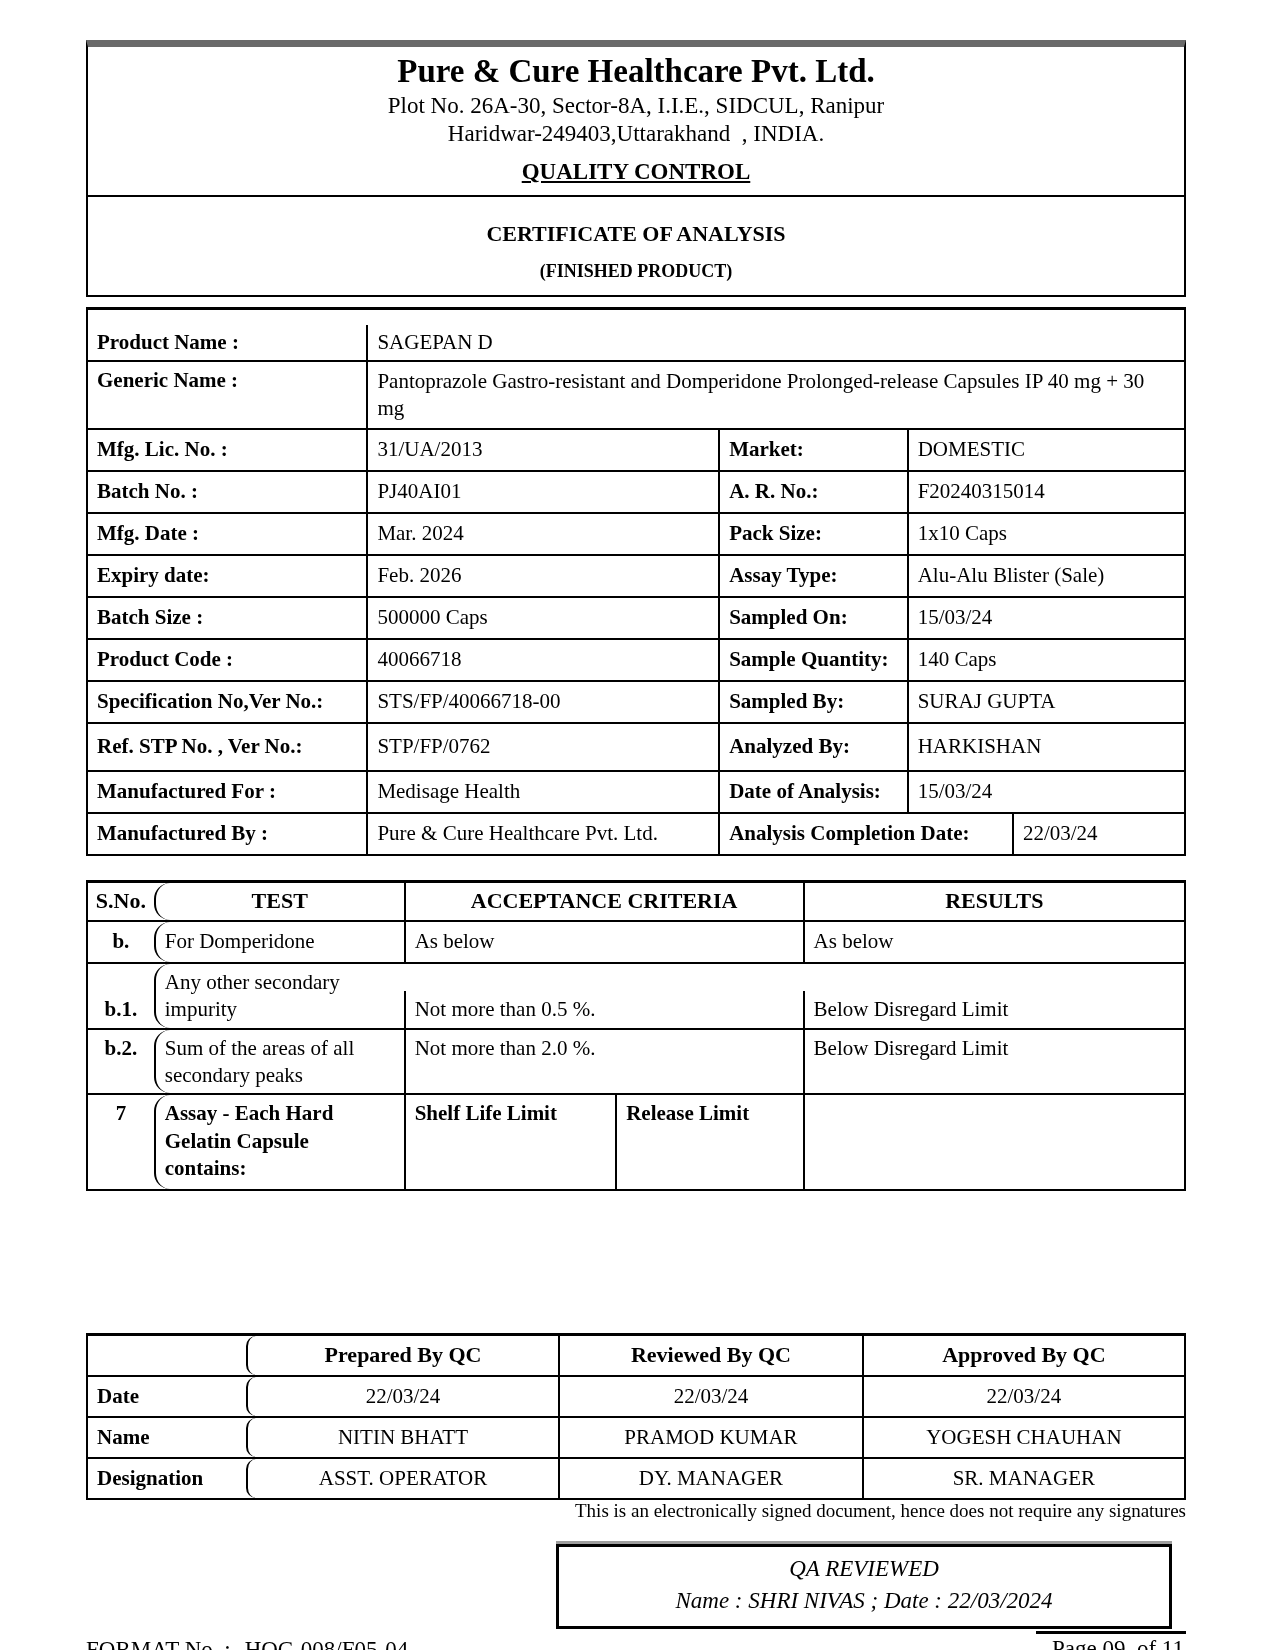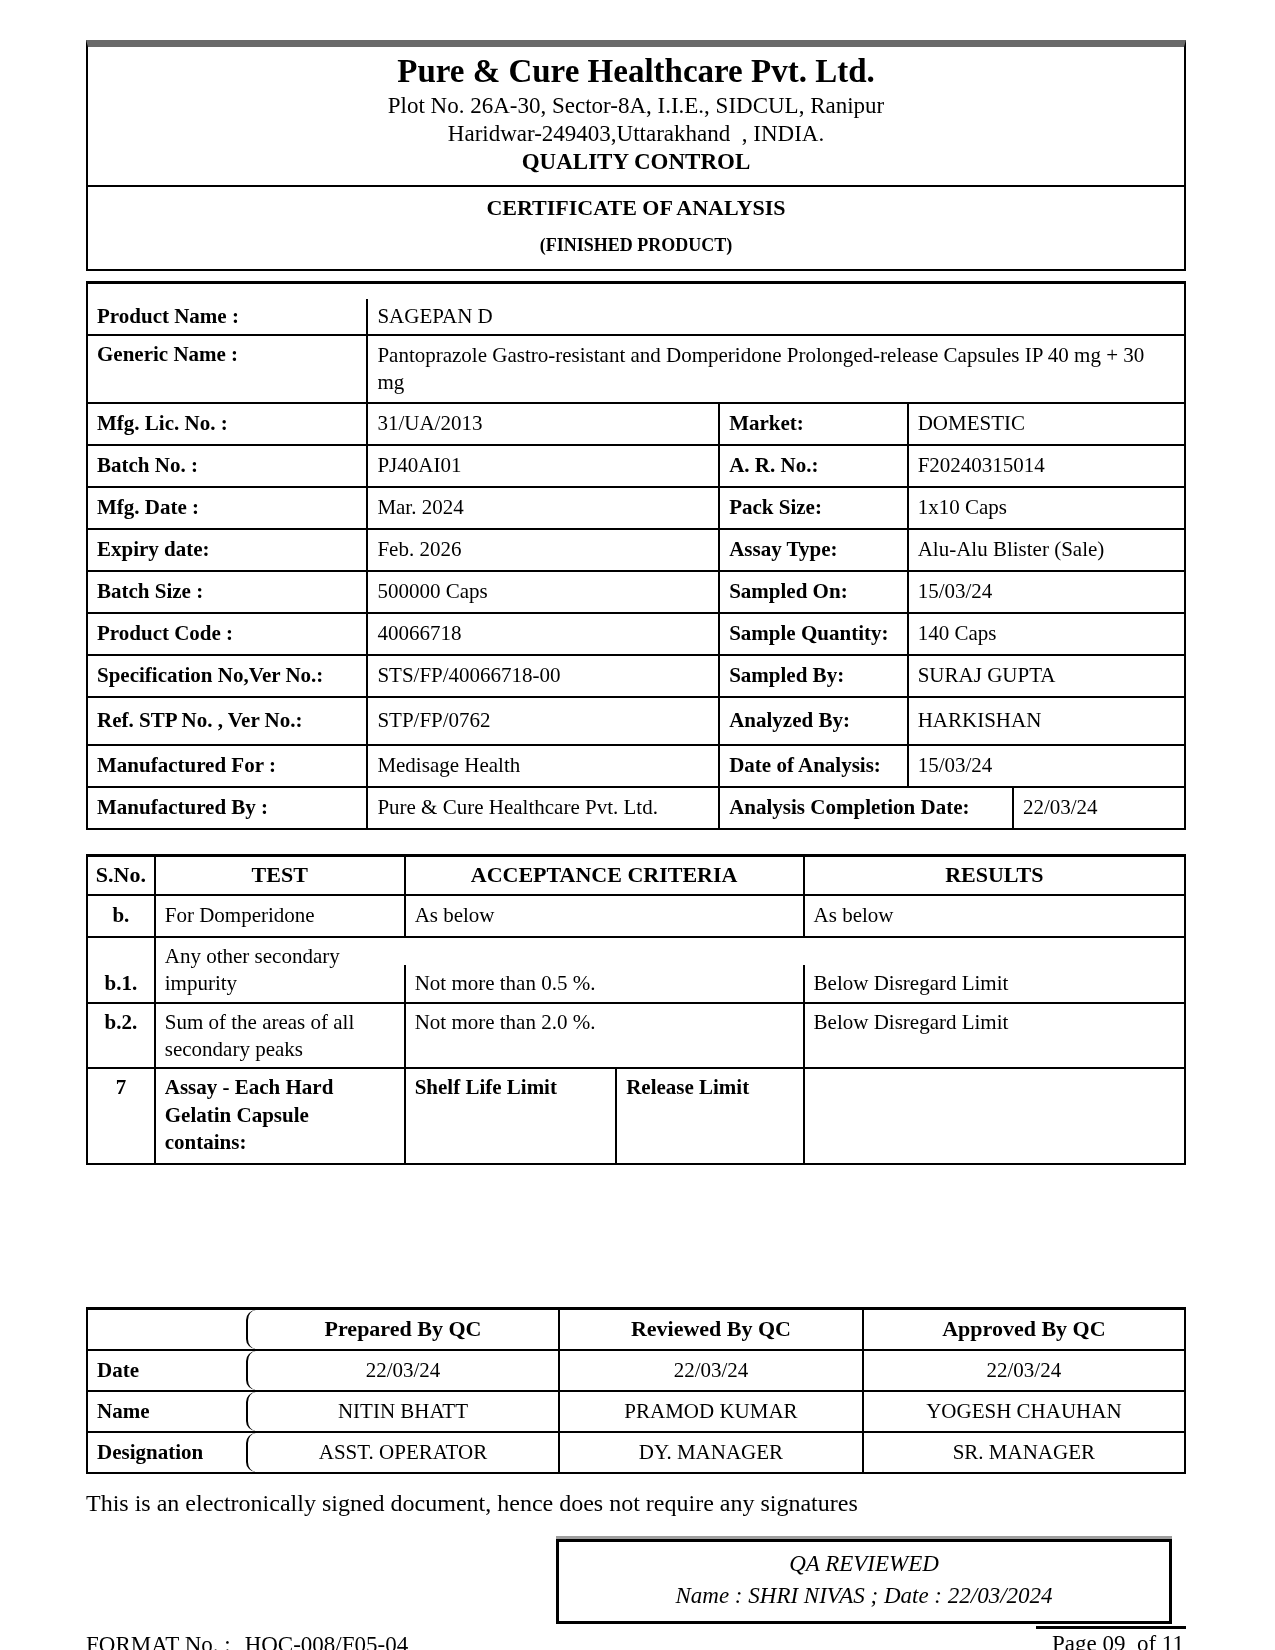--- a/index.html
+++ b/index.html
@@ -11,22 +11,22 @@
 
   
   .header-box{
     border:2px solid #000;
     border-top:7px solid #6a6a6a;
     text-align:center;
   }
   .header-top{padding:4px 0 8px;border-bottom:2px solid #000;}
   .company{font-size:33px;font-weight:bold;line-height:1.25;}
   .addr{font-size:23px;line-height:1.22;white-space:pre-wrap;}
-  .dept{font-size:23px;font-weight:bold;line-height:1.25;margin-top:0;}
-  .header-bottom{padding:8px 0 12px;}
+  .dept{font-size:23px;font-weight:bold;line-height:1.25;margin-top:10px;text-decoration:underline;}
+  .header-bottom{padding:24px 0 12px;}
   .doc-title{font-size:22px;font-weight:bold;line-height:1.2;}
   .doc-subtitle{font-size:18px;font-weight:bold;line-height:1.2;margin-top:14px;}
 
   
   .btable{border:2px solid #000;border-top-width:3px;margin-top:10px;}
   .brow{display:flex;align-items:stretch;}
   .brow + .brow{border-top:2px solid #000;}
   .cell{
     box-sizing:border-box;padding:4px 9px;border-left:2px solid #000;
     display:flex;align-items:center;font-size:21px;line-height:1.3;
@@ -38,32 +38,32 @@
   .ctr{justify-content:center;text-align:center;}
 
   
   .dc1{width:25.4%;} .dc2{width:32.1%;} .dc3{width:17.2%;} .dc4{width:25.3%;}
   .dcspan{width:74.6%;}
   .dc3w{width:26.8%;} .dc4w{width:14.9%;}
   .h-default{min-height:40px;} .h-product{min-height:50px;align-items:flex-end;} .h-generic{min-height:66px;} .h-refstp{min-height:46px;}
 
   
   .tests{margin-top:24px;}
-  .tc1{width:6%;} .tc2{width:22.8%;} .tc3{width:36.4%;} .tc4{width:34.8%;}
+  .tc1{width:6%;} .tc2{width:22.8%;border-radius:16px;} .tc3{width:36.4%;} .tc4{width:34.8%;}
   .tc3a{width:19.3%;} .tc3b{width:17.1%;}
   .th{justify-content:center;font-weight:bold;font-size:22px;min-height:37px;text-align:center;}
   .t-b{min-height:40px;} .t-b1{min-height:60px;align-items:flex-end;} .t-b2{min-height:60px;} .t-7{min-height:94px;}
 
   
   .signoff{margin-top:142px;}
   .sc1{width:14.4%;} .sc2{width:28.5%;border-radius:10px;} .sc3{width:27.7%;} .sc4{width:29.4%;text-align:right;}
   .srow{min-height:39px;}
 
   
-  .e-note{font-size:24px;text-align:left;margin-top:16px;}
+  .e-note{font-size:19px;text-align:right;}
   .qa-box{
     width:616px;box-sizing:border-box;margin:22px 14px 0 auto;
     border:3px solid #000;box-shadow:0 -3px 0 #9e9e9e;
     text-align:center;padding:8px 4px 10px;font-style:italic;
   }
   .qa-title{font-size:23px;line-height:1.25;}
   .qa-detail{font-size:23px;line-height:1.25;margin-top:3px;}
   .footer{display:flex;justify-content:space-between;align-items:flex-start;margin-top:2px;}
   .format-line{font-size:23px;padding-top:6px;}
   .format-line .val{margin-left:14px;}

